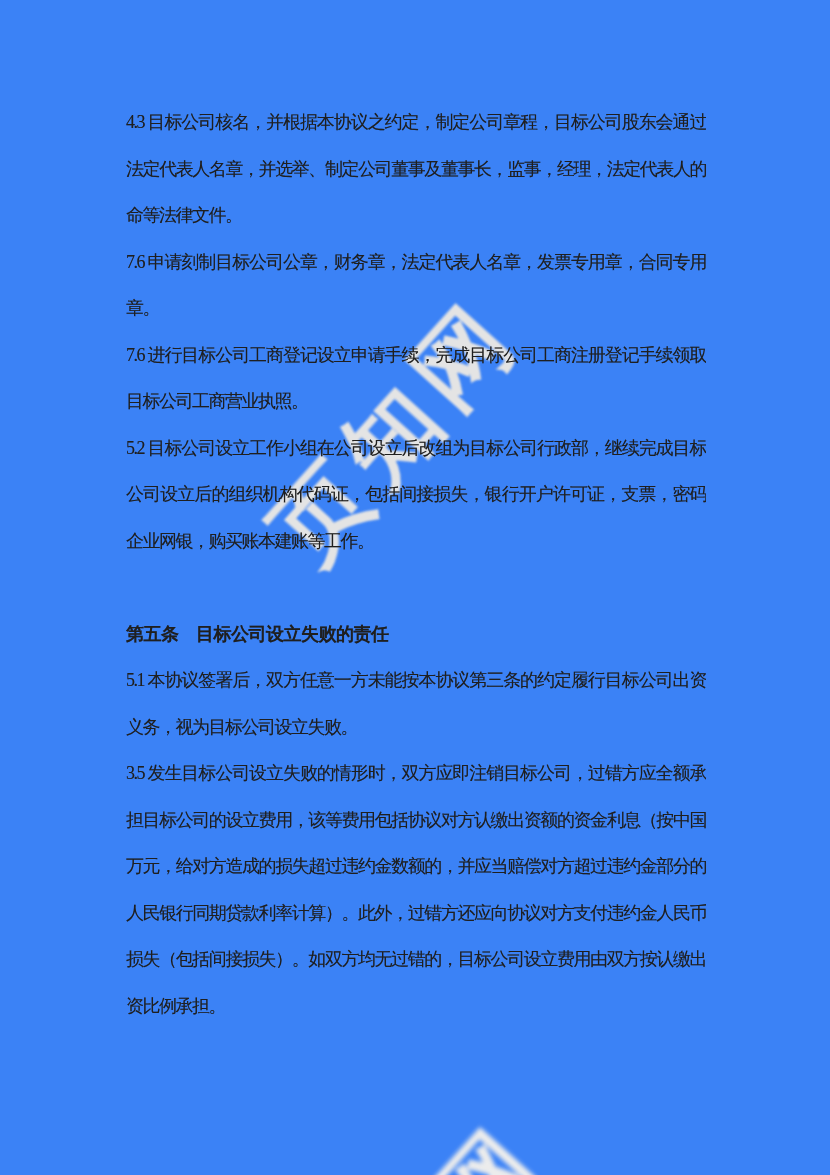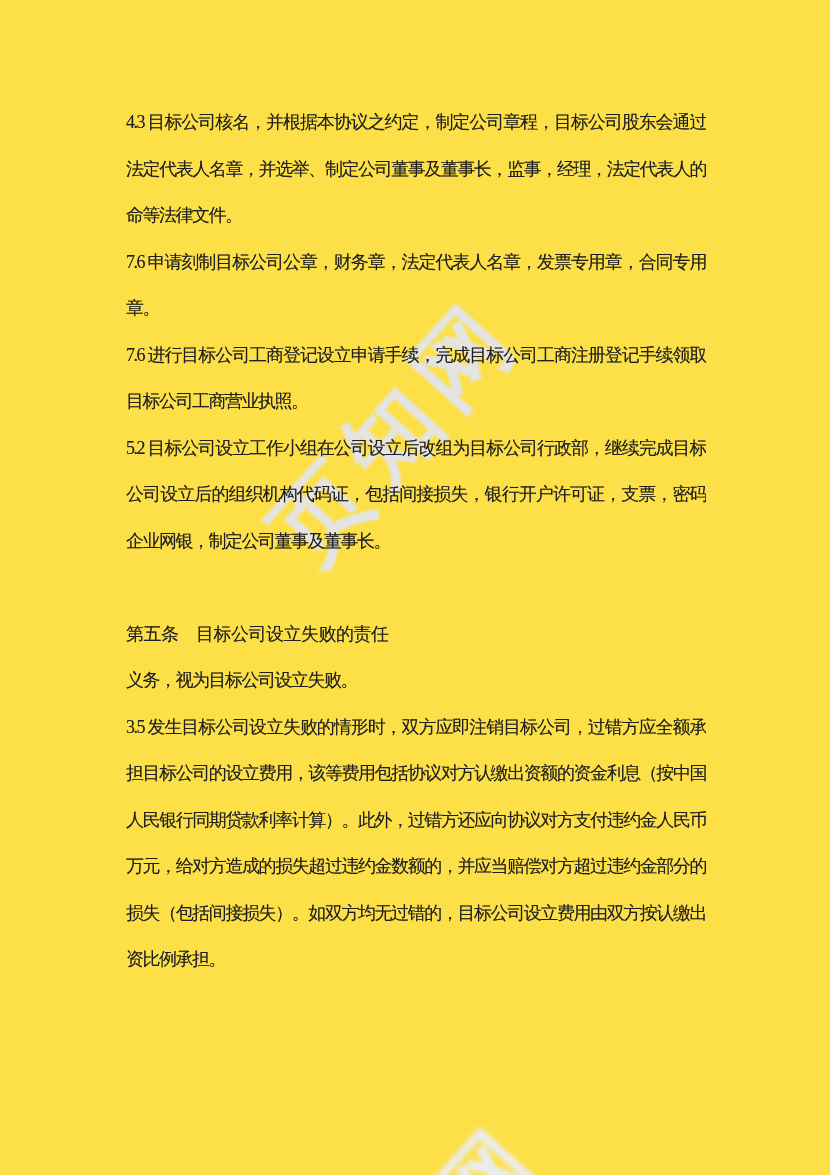--- a/index.html
+++ b/index.html
@@ -1,20 +1,20 @@
 <!DOCTYPE html>
 <html><head>
 <meta charset="utf-8">
 <style>
   html, body { margin: 0; padding: 0; background: #ffffff; }
   .page {
     position: relative;
     width: 830px;
     height: 1175px;
-    background: #fde047;
+    background: #3b82f6;
     overflow: hidden;
     font-family: "Liberation Serif", "DejaVu Serif", serif;
   }
   
   .wm {
     position: absolute;
     color: #e4e4e4;
     font-family: "Liberation Sans", "DejaVu Sans", sans-serif;
     font-weight: 700;
     font-size: 92px;
@@ -59,21 +59,21 @@
   .ln {
     height: 46.5px;
     line-height: 46.5px;
     overflow: hidden;
   }
   .fill {
     text-align: justify;
     text-align-last: justify;
   }
   .heading {
-    font-weight: 400;
+    font-weight: 700;
     letter-spacing: -0.5px;
   }
   .spacer { height: 46.5px; }
 </style>
 </head>
 <body>
 
 <div class="page">
 
   <div class="wm wm-main">页知网</div>
@@ -86,29 +86,30 @@
     <div class="ln">命等法律文件。</div>
 
     <div class="ln fill">7.6 申请刻制目标公司公章，财务章，法定代表人名章，发票专用章，合同专用</div>
     <div class="ln">章。</div>
 
     <div class="ln fill">7.6 进行目标公司工商登记设立申请手续，完成目标公司工商注册登记手续领取</div>
     <div class="ln">目标公司工商营业执照。</div>
 
     <div class="ln fill">5.2 目标公司设立工作小组在公司设立后改组为目标公司行政部，继续完成目标</div>
     <div class="ln fill">公司设立后的组织机构代码证，包括间接损失，银行开户许可证，支票，密码器，</div>
-    <div class="ln">企业网银，制定公司董事及董事长。</div>
+    <div class="ln">企业网银，购买账本建账等工作。</div>
 
     <div class="spacer"></div>
 
     <div class="ln heading">第五条　目标公司设立失败的责任</div>
 
+    <div class="ln fill">5.1 本协议签署后，双方任意一方未能按本协议第三条的约定履行目标公司出资</div>
     <div class="ln">义务，视为目标公司设立失败。</div>
 
     <div class="ln fill">3.5 发生目标公司设立失败的情形时，双方应即注销目标公司，过错方应全额承</div>
     <div class="ln fill">担目标公司的设立费用，该等费用包括协议对方认缴出资额的资金利息（按中国</div>
+    <div class="ln fill">万元，给对方造成的损失超过违约金数额的，并应当赔偿对方超过违约金部分的</div>
     <div class="ln fill">人民银行同期贷款利率计算）。此外，过错方还应向协议对方支付违约金人民币</div>
-    <div class="ln fill">万元，给对方造成的损失超过违约金数额的，并应当赔偿对方超过违约金部分的</div>
     <div class="ln fill">损失（包括间接损失）。如双方均无过错的，目标公司设立费用由双方按认缴出</div>
     <div class="ln">资比例承担。</div>
 
   </div>
 </div>
 
 </body></html>

